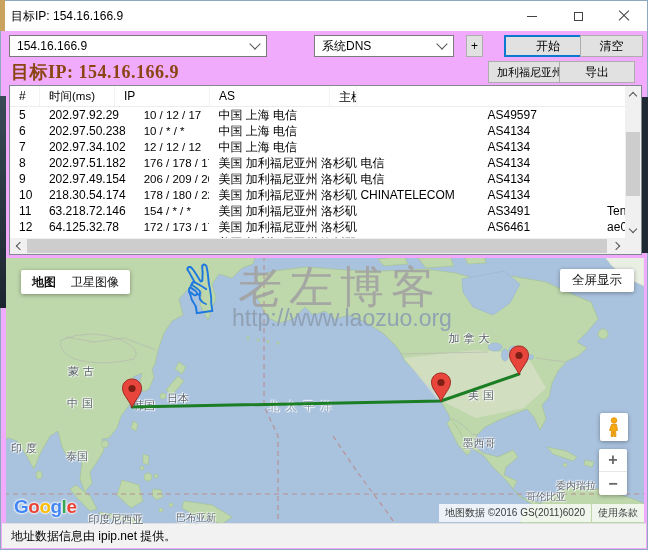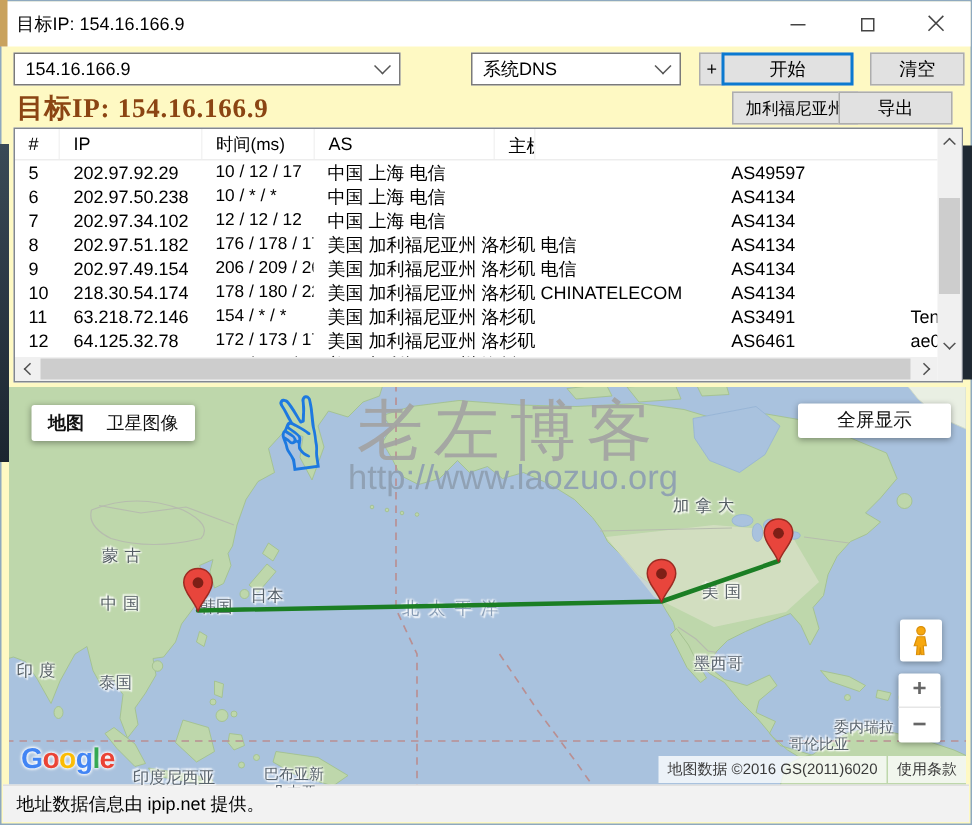--- a/index.html
+++ b/index.html
@@ -1,17 +1,17 @@
 <!DOCTYPE html>
 <html><head>
 <meta charset="utf-8">
 <style>
   html,body{margin:0;padding:0;width:648px;height:550px;overflow:hidden;background:#dfe3e8;
     font-family:"Liberation Sans",sans-serif;-webkit-font-smoothing:antialiased;}
-  .win{position:absolute;inset:0;background:#fef9c3;border:1px solid #8ea9bf;box-sizing:border-box;}
+  .win{position:absolute;inset:0;background:#f0abfc;border:1px solid #8ea9bf;box-sizing:border-box;}
 
   
   .titlebar{position:absolute;left:0;top:0;right:0;height:30px;background:#fff;}
   .title{position:absolute;left:10px;top:0;line-height:30px;font-size:12px;color:#000;}
   .winbtns{position:absolute;right:0;top:0;display:flex;}
   .wbtn{width:46px;height:30px;display:flex;align-items:center;justify-content:center;}
   .g-min{width:10px;height:1px;background:#444;}
   .g-max{width:9px;height:9px;border:1px solid #444;box-sizing:border-box;}
   .g-close{position:relative;width:12px;height:12px;}
   .g-close::before,.g-close::after{content:"";position:absolute;left:-1px;top:5px;width:14px;height:1.2px;background:#444;}
@@ -21,21 +21,21 @@
   .combo{position:absolute;box-sizing:border-box;height:22px;border:1px solid #7a7a7a;background:#fff;
     font-size:12px;display:flex;align-items:center;justify-content:space-between;padding:0 7px;color:#000;}
   .chev{width:7px;height:7px;border-right:1.3px solid #555;border-bottom:1.3px solid #555;
     transform:rotate(45deg);margin-top:-4px;flex:none;}
   .btn{position:absolute;box-sizing:border-box;height:22px;background:#e1e1e1;border:1px solid #adadad;
     font-size:12px;color:#000;display:flex;align-items:center;justify-content:center;}
   .btn.primary{border:2px solid #0b79d0;}
   #ipCombo{left:8px;top:34px;width:258px;}
   #dnsCombo{left:313px;top:34px;width:140px;}
   #plusBtn{left:465px;top:34px;width:17px;}
-  #startBtn{left:480px;top:34px;width:88px;}
+  #startBtn{left:503px;top:34px;width:88px;}
   #clearBtn{left:579px;top:34px;width:63px;}
 
   #targetLabel{position:absolute;left:10px;top:59px;height:24px;line-height:24px;
     font-family:"Liberation Serif",serif;font-size:18px;font-weight:bold;color:#8b4513;letter-spacing:.5px;}
   #gmapBtn{left:487px;top:60px;width:84px;font-size:11px;}
   #exportBtn{left:558px;top:60px;width:76px;}
 
   
   .table{position:absolute;left:8px;top:84px;width:633px;height:170px;border:1px solid #828790;
     box-sizing:border-box;background:#fff;}
@@ -67,21 +67,21 @@
     text-shadow:0 0 2px #fff,0 0 2px #fff,1px 1px 1px #fff,-1px -1px 1px #fff;white-space:pre-line;text-align:center;line-height:1.15;margin-top:14px;}
   .mlabel.big{letter-spacing:4px;color:#555e64;}
   .mlabel.ocean{letter-spacing:6px;color:#879cb5;font-size:11.5px;}
   .mlabel.small{font-size:10px;}
   .pin{position:absolute;width:22px;height:30px;z-index:6;}
 
   .mapctl{position:absolute;background:#fff;border-radius:2px;box-shadow:0 1px 4px rgba(0,0,0,.35);z-index:8;
     display:flex;align-items:center;font-size:12px;color:#111;}
   #mapType{left:15px;top:12px;height:24px;padding:0 11px;gap:15px;}
   #mapType .sel{font-weight:bold;}
-  #fullscreenBtn{right:10px;top:11px;height:23px;padding:0 26px;font-size:12.5px;}
+  #fullscreenBtn{right:10px;top:11px;height:23px;padding:0 12px;font-size:12.5px;}
   #pegman{right:16px;top:155px;width:28px;height:28px;justify-content:center;}
   #zoomCtl{right:17px;top:191px;width:28px;height:46px;flex-direction:column;}
   .zbtn{width:28px;height:23px;display:flex;align-items:center;justify-content:center;
     font-size:16px;font-weight:bold;color:#666;box-sizing:border-box;}
   .zbtn:first-child{border-bottom:1px solid #e6e6e6;}
 
   
   .wm-hand{position:absolute;left:168px;top:-6px;font-size:66px;color:#1d79e0;z-index:5;
     transform:rotate(-8deg);font-family:"DejaVu Sans",sans-serif;}
   .wm-title{position:absolute;left:232px;top:0px;font-size:44px;color:#a3a3a3;letter-spacing:7px;z-index:5;opacity:.92;}
@@ -135,22 +135,22 @@
   <div class="btn primary" id="startBtn">开始</div>
   <div class="btn" id="clearBtn">清空</div>
 
   <div id="targetLabel">目标IP: 154.16.166.9</div>
   <div class="btn" id="gmapBtn">加利福尼亚州</div>
   <div class="btn" id="exportBtn">导出</div>
 
   <div class="table">
     <div class="thead">
         <div class="th c0">#</div>
+        <div class="th c2">时间(ms)</div>
         <div class="th c1">IP</div>
-        <div class="th c2">时间(ms)</div>
         <div class="th c4">AS</div>
         <div class="th c5">主机</div>
       </div>
     <div class="tbody">
         <div class="tr">
           <div class="td c0">5</div>
           <div class="td c1">202.97.92.29</div>
           <div class="td c2">10 / 12 / 17</div>
           <div class="td c3">中国 上海 电信</div>
           <div class="td c4">AS49597</div>

